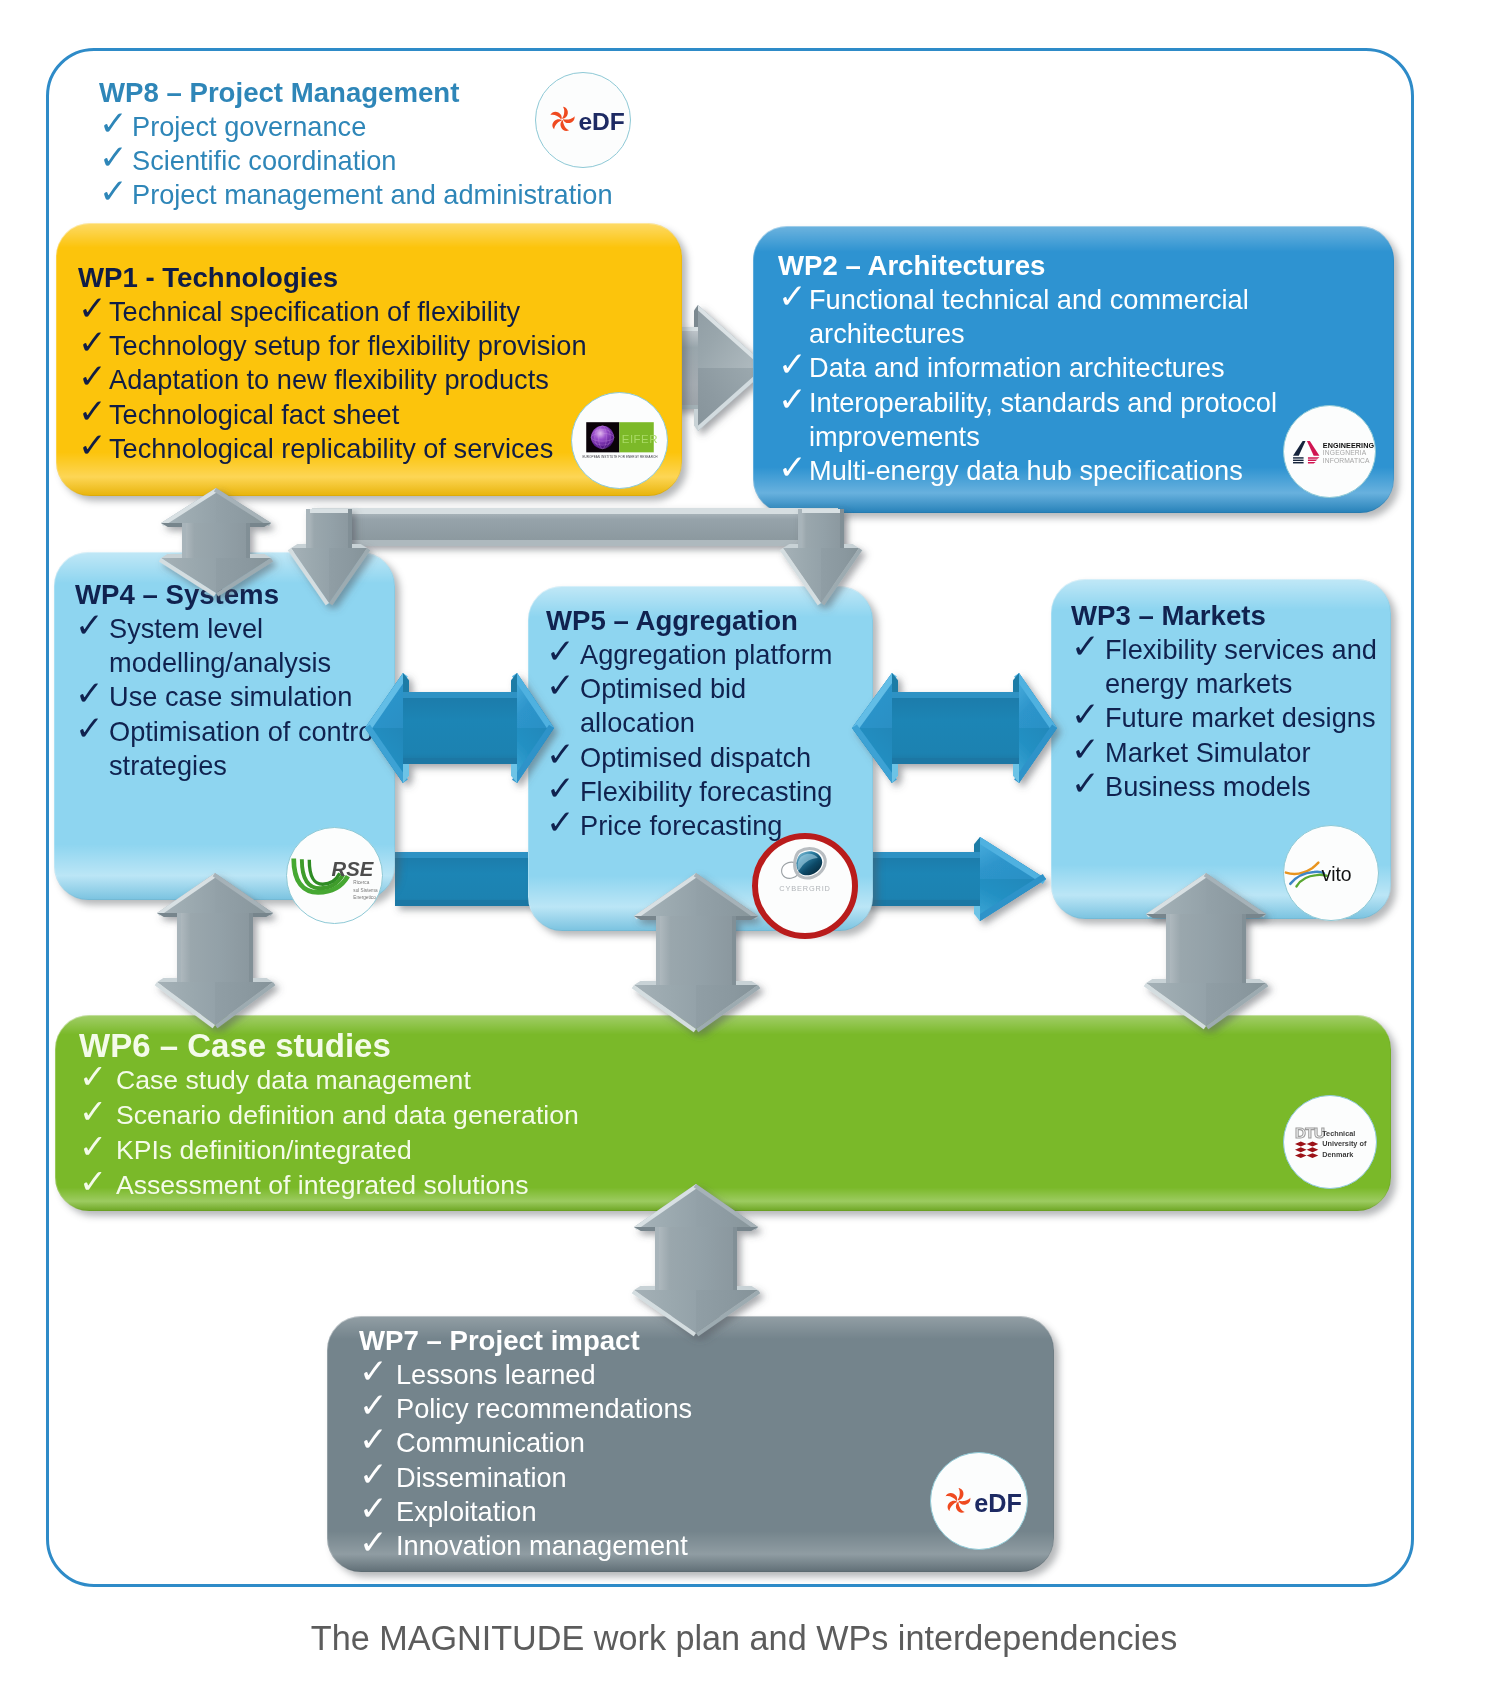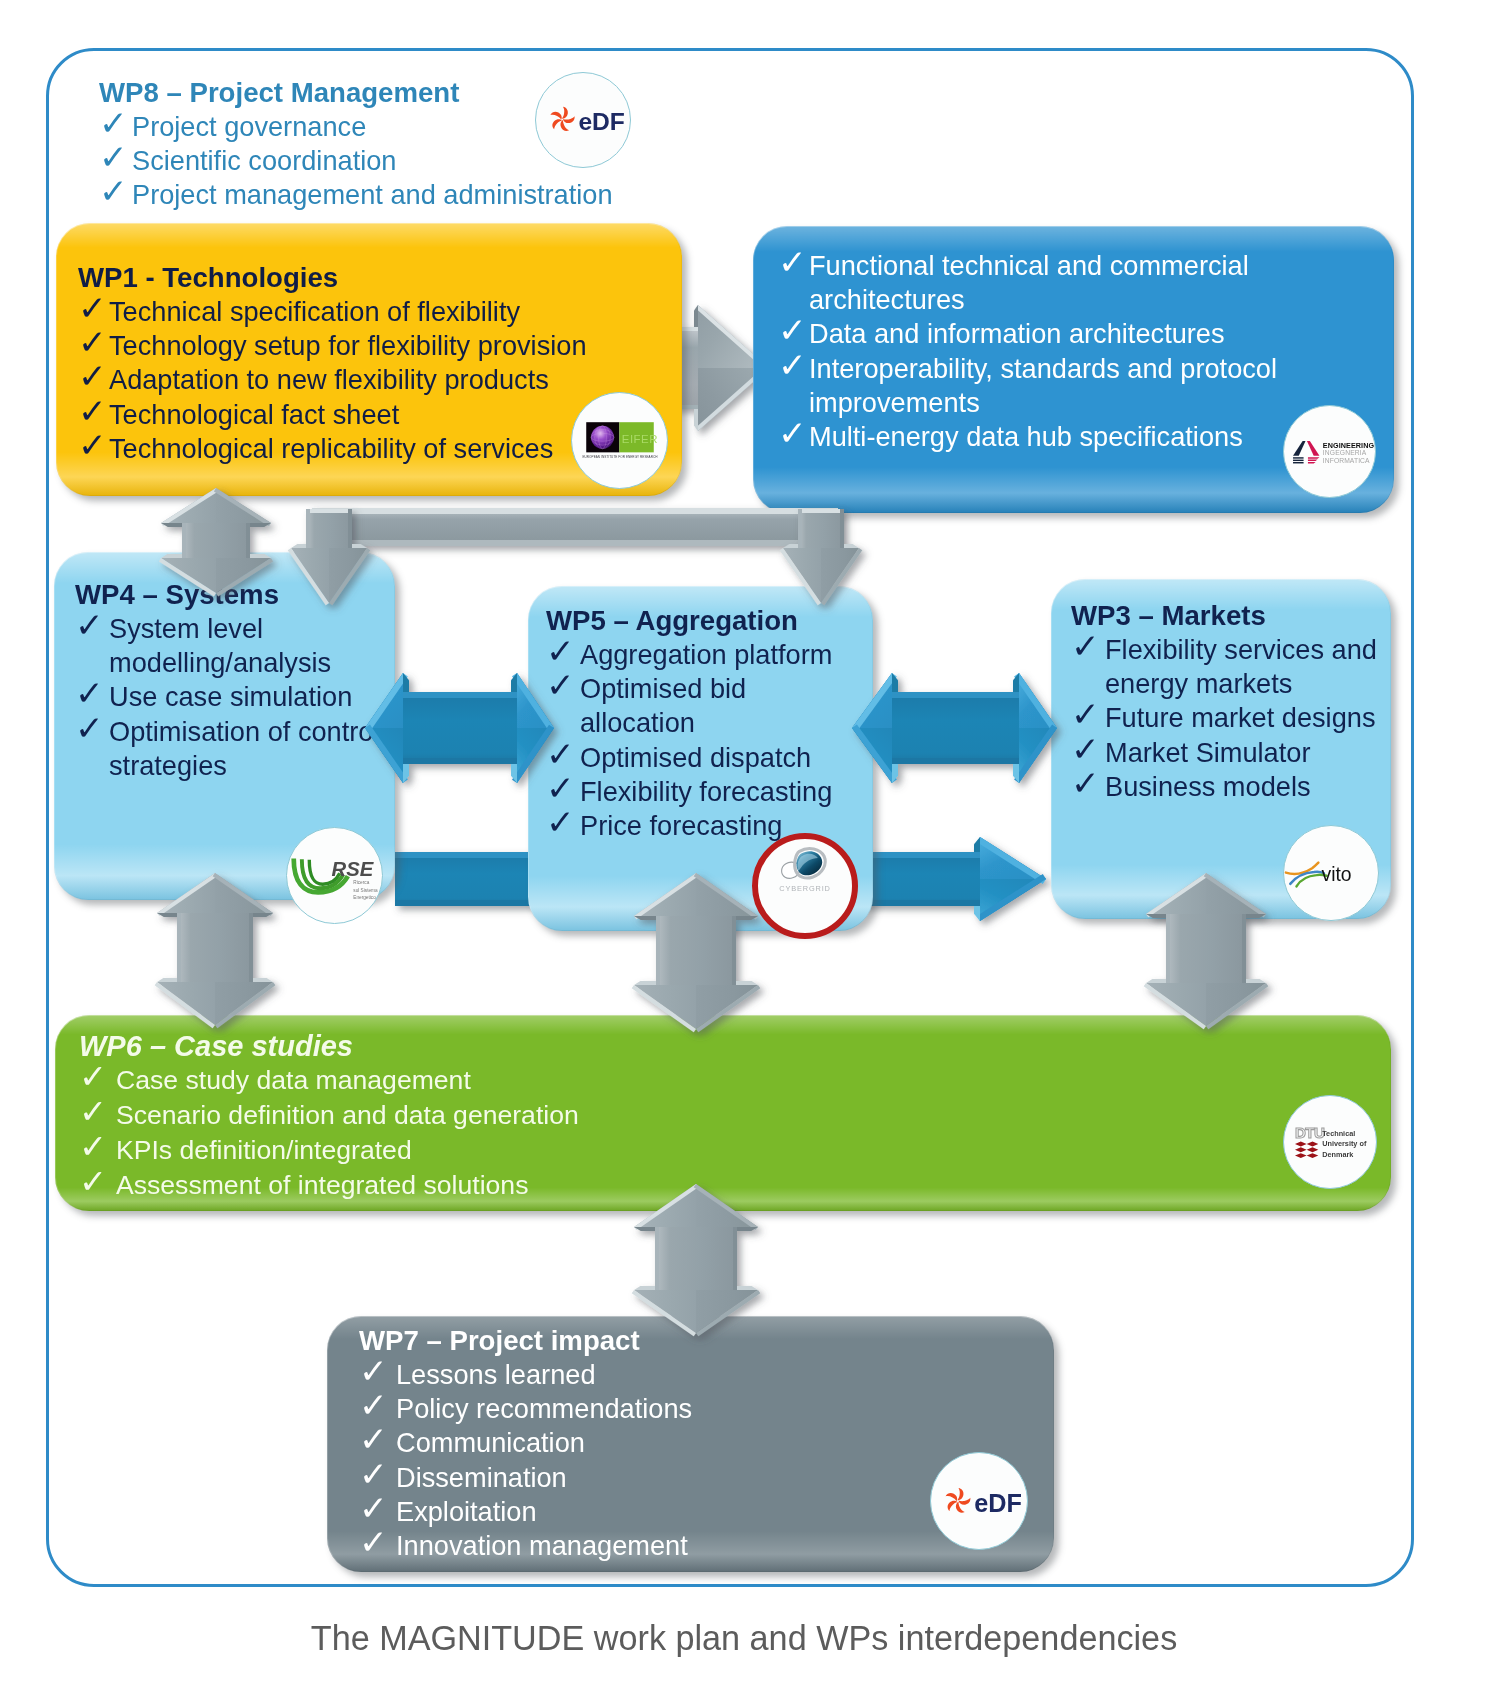--- a/index.html
+++ b/index.html
@@ -49,21 +49,21 @@
      #8ed5f0;color:#10224f;}
   .wp6-box{background:
      linear-gradient(to bottom,rgba(255,255,255,.30) 0,rgba(255,255,255,0) 10%,rgba(255,255,255,0) 88%,rgba(255,255,255,.26) 95%,rgba(45,70,5,.16) 100%),
      #7ab929;color:#f4fbe9;}
   .wp7-box{background:
      linear-gradient(to bottom,rgba(255,255,255,.22) 0,rgba(255,255,255,0) 9%,rgba(255,255,255,0) 84%,rgba(255,255,255,.20) 93%,rgba(25,35,40,.22) 100%),
      #74848c;color:#ffffff;}
 
   .wp1-box .title,.wp2-box .title,.wp4-box .title,.wp5-box .title,
   .wp3-box .title,.wp7-box .title{font-size:27.6px;line-height:34px;}
-  .wp6-box .title{font-size:29px;line-height:34px;font-style:italic;}
+  .wp6-box .title{font-size:33px;line-height:34px;}
   .wp1-box ul.items,.wp2-box ul.items,.wp4-box ul.items,.wp5-box ul.items,
   .wp3-box ul.items,.wp7-box ul.items{font-size:27.2px;line-height:34.2px;}
   .wp6-box ul.items{font-size:26.6px;line-height:35px;}
   .wp6-box ul.items li .tk{width:37px;}
 
   .caption{top:1619px;font-size:34.2px;left:-6px;}
 
 </style>
 </head>
 <body>
@@ -203,20 +203,21 @@
           <span class="tk">✓</span>
           <span class="tx">Technological fact sheet</span>
         </li>
       <li>
           <span class="tk">✓</span>
           <span class="tx">Technological replicability of services</span>
         </li>
     </ul>
   </div>
   <div class="box wp2-box" style="left:753px;top:226px;width:641px;height:287px;padding:23px 0 0 25px;">
+    <div class="title">WP2 – Architectures</div>
     <ul class="items">
       <li>
           <span class="tk">✓</span>
           <span class="tx">Functional technical and commercial architectures</span>
         </li>
       <li>
           <span class="tk">✓</span>
           <span class="tx">Data and information architectures</span>
         </li>
       <li>

